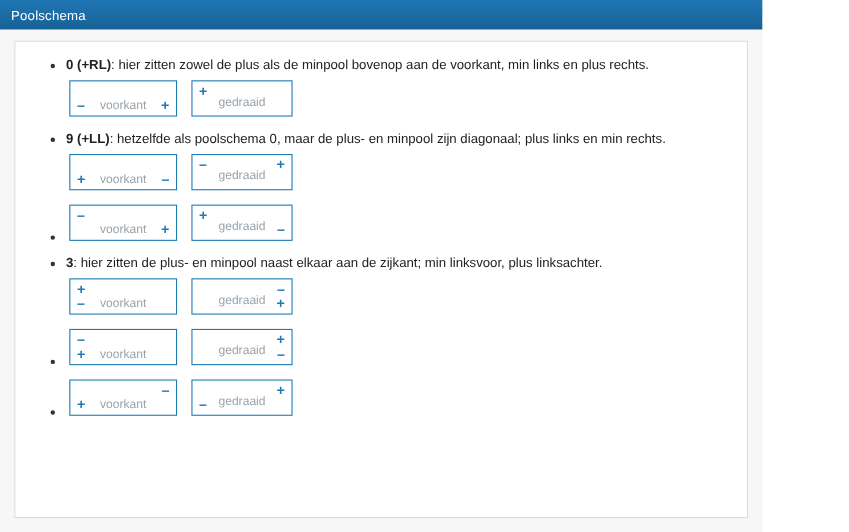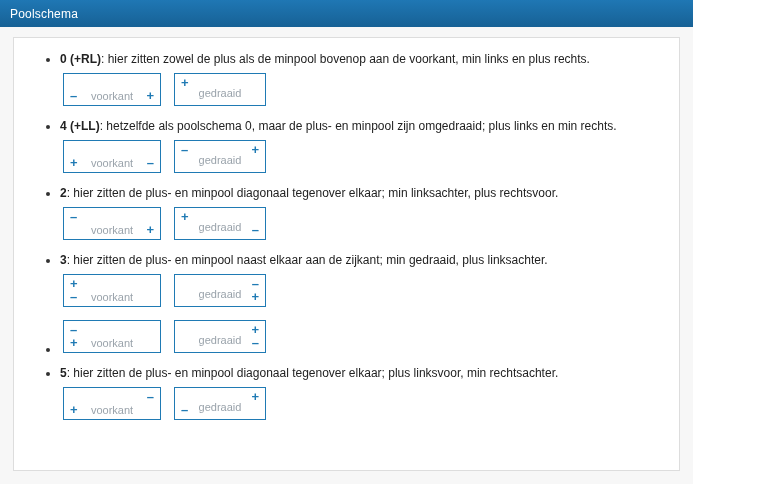--- a/index.html
+++ b/index.html
@@ -147,107 +147,101 @@
               <span class="pole p-tr"></span>
               <span class="pole p-bl"></span>
               <span class="pole p-br"></span>
               <span class="box-label">gedraaid</span>
             </div>
           </div>
         </li>
 
         <li>
           <div class="item-text">
-            <b>4 (+LL)</b><span>: hetzelfde als poolschema 0, maar de plus- en minpool zijn omgedraaid; plus links en min rechts.</span>
+            <b>9 (+LL)</b><span>: hetzelfde als poolschema 0, maar de plus- en minpool zijn diagonaal; plus links en min rechts.</span>
           </div>
           <div class="diagrams">
             <div class="box front">
               <span class="pole p-tl"></span>
               <span class="pole p-tr"></span>
               <span class="pole p-bl">+</span>
               <span class="pole p-br">–</span>
               <span class="box-label">voorkant</span>
             </div>
             <div class="box rotated">
               <span class="pole p-tl">–</span>
               <span class="pole p-tr">+</span>
               <span class="pole p-bl"></span>
               <span class="pole p-br"></span>
               <span class="box-label">gedraaid</span>
             </div>
           </div>
         </li>
 
         <li>
+          <div class="diagrams">
+            <div class="box front">
+              <span class="pole p-tl">–</span>
+              <span class="pole p-tr"></span>
+              <span class="pole p-bl"></span>
+              <span class="pole p-br">+</span>
+              <span class="box-label">voorkant</span>
+            </div>
+            <div class="box rotated">
+              <span class="pole p-tl">+</span>
+              <span class="pole p-tr"></span>
+              <span class="pole p-bl"></span>
+              <span class="pole p-br">–</span>
+              <span class="box-label">gedraaid</span>
+            </div>
+          </div>
+        </li>
+
+        <li>
           <div class="item-text">
-            <b>2</b><span>: hier zitten de plus- en minpool diagonaal tegenover elkaar; min linksachter, plus rechtsvoor.</span>
-          </div>
+            <b>3</b><span>: hier zitten de plus- en minpool naast elkaar aan de zijkant; min linksvoor, plus linksachter.</span>
+          </div>
+          <div class="diagrams">
+            <div class="box front">
+              <span class="pole p-tl">+</span>
+              <span class="pole p-tr"></span>
+              <span class="pole p-bl">–</span>
+              <span class="pole p-br"></span>
+              <span class="box-label">voorkant</span>
+            </div>
+            <div class="box rotated">
+              <span class="pole p-tl"></span>
+              <span class="pole p-tr">–</span>
+              <span class="pole p-bl"></span>
+              <span class="pole p-br">+</span>
+              <span class="box-label">gedraaid</span>
+            </div>
+          </div>
+        </li>
+
+        <li>
           <div class="diagrams">
             <div class="box front">
               <span class="pole p-tl">–</span>
               <span class="pole p-tr"></span>
-              <span class="pole p-bl"></span>
-              <span class="pole p-br">+</span>
-              <span class="box-label">voorkant</span>
-            </div>
-            <div class="box rotated">
-              <span class="pole p-tl">+</span>
-              <span class="pole p-tr"></span>
+              <span class="pole p-bl">+</span>
+              <span class="pole p-br"></span>
+              <span class="box-label">voorkant</span>
+            </div>
+            <div class="box rotated">
+              <span class="pole p-tl"></span>
+              <span class="pole p-tr">+</span>
               <span class="pole p-bl"></span>
               <span class="pole p-br">–</span>
               <span class="box-label">gedraaid</span>
             </div>
           </div>
         </li>
 
         <li>
-          <div class="item-text">
-            <b>3</b><span>: hier zitten de plus- en minpool naast elkaar aan de zijkant; min gedraaid, plus linksachter.</span>
-          </div>
-          <div class="diagrams">
-            <div class="box front">
-              <span class="pole p-tl">+</span>
-              <span class="pole p-tr"></span>
-              <span class="pole p-bl">–</span>
-              <span class="pole p-br"></span>
-              <span class="box-label">voorkant</span>
-            </div>
-            <div class="box rotated">
-              <span class="pole p-tl"></span>
-              <span class="pole p-tr">–</span>
-              <span class="pole p-bl"></span>
-              <span class="pole p-br">+</span>
-              <span class="box-label">gedraaid</span>
-            </div>
-          </div>
-        </li>
-
-        <li>
-          <div class="diagrams">
-            <div class="box front">
-              <span class="pole p-tl">–</span>
-              <span class="pole p-tr"></span>
-              <span class="pole p-bl">+</span>
-              <span class="pole p-br"></span>
-              <span class="box-label">voorkant</span>
-            </div>
-            <div class="box rotated">
-              <span class="pole p-tl"></span>
-              <span class="pole p-tr">+</span>
-              <span class="pole p-bl"></span>
-              <span class="pole p-br">–</span>
-              <span class="box-label">gedraaid</span>
-            </div>
-          </div>
-        </li>
-
-        <li>
-          <div class="item-text">
-            <b>5</b><span>: hier zitten de plus- en minpool diagonaal tegenover elkaar; plus linksvoor, min rechtsachter.</span>
-          </div>
           <div class="diagrams">
             <div class="box front">
               <span class="pole p-tl"></span>
               <span class="pole p-tr">–</span>
               <span class="pole p-bl">+</span>
               <span class="pole p-br"></span>
               <span class="box-label">voorkant</span>
             </div>
             <div class="box rotated">
               <span class="pole p-tl"></span>

